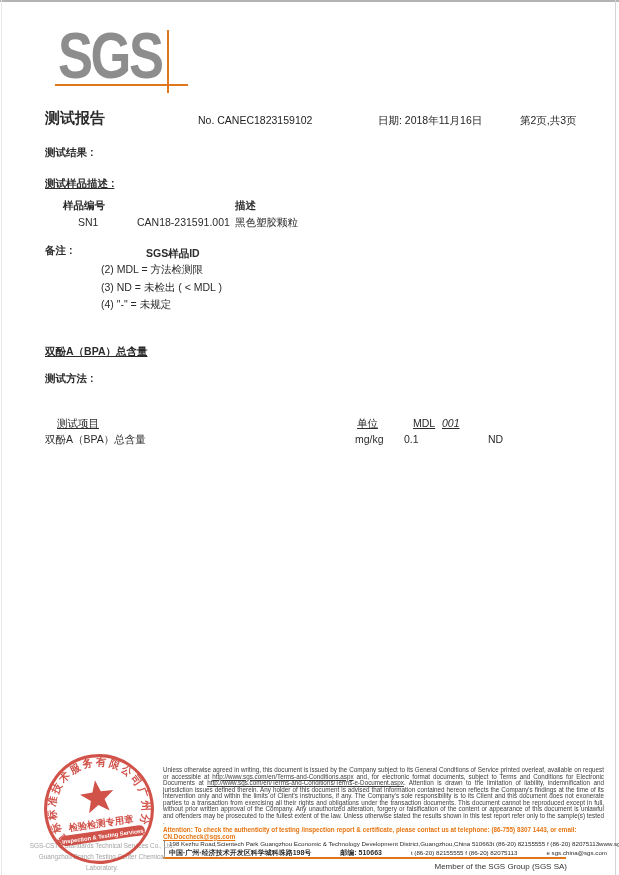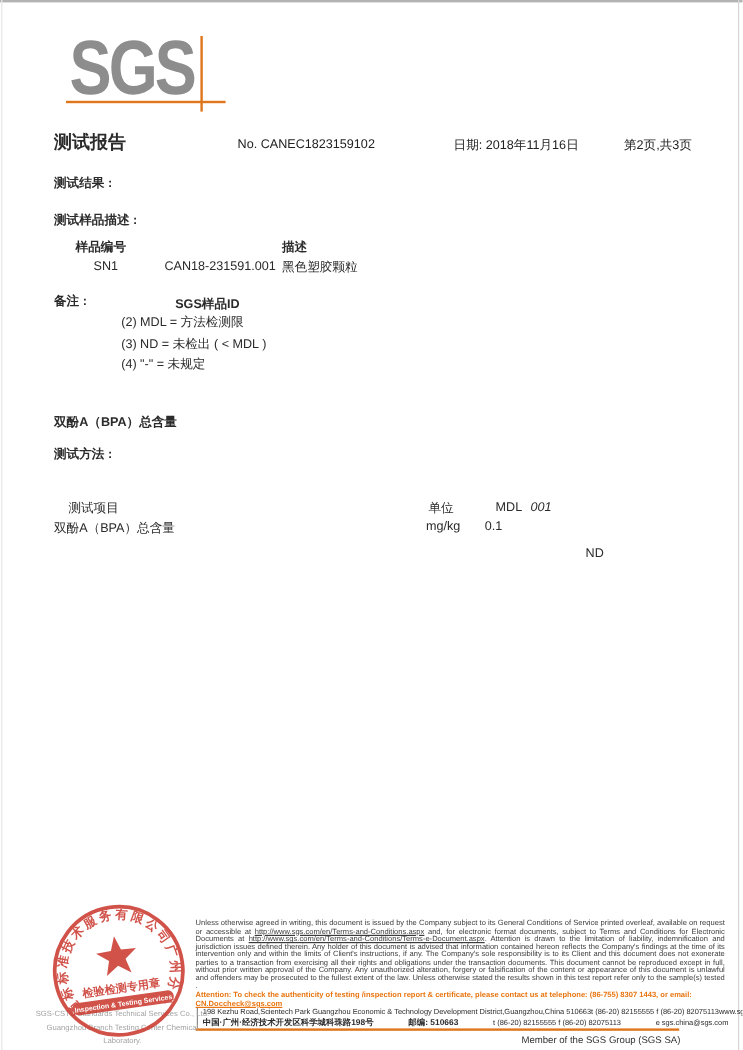--- a/index.html
+++ b/index.html
@@ -23,42 +23,42 @@
   .logo-hline{left:55px;top:84px;width:133px;height:2px;background:#e0761c;}
   .logo-vline{left:167px;top:30px;width:2px;height:63px;background:#e0761c;}
 
   
   .doc-title{left:45px;top:109px;font-size:15px;font-weight:bold;color:#2b2b2b;}
   .report-no{left:198px;top:114px;font-size:10.5px;}
   .report-date{left:378px;top:114px;font-size:10.5px;}
   .page-info{left:520px;top:114px;font-size:10.5px;}
 
   .sec-label{font-size:10.5px;font-weight:bold;color:#2b2b2b;}
-  .u{}
+  .u{text-decoration:underline;}
   .results-label{left:45px;top:146px;}
   .sample-title{left:45px;top:177px;}
 
   .cell{font-size:10.5px;color:#2b2b2b;white-space:nowrap;text-align:center;}
   .th{font-weight:bold;}
   
   .s-h1{left:63px;top:199px;}  .s-h2{left:146px;top:199px;margin-top:48px;}  .s-h3{left:235px;top:199px;}
   .s-c1{left:78px;top:216px;}  .s-c2{left:137px;top:216px;}  .s-c3{left:235px;top:216px;}
 
   .notes-label{left:45px;top:244px;}
   .notes{left:101px;top:261px;font-size:10.5px;line-height:17.5px;color:#2b2b2b;}
 
   .analyte-title{left:45px;top:345px;}
   .method-label{left:45px;top:372px;}
   .method-text{left:122px;top:372px;width:473px;font-size:10.5px;line-height:19px;color:#2b2b2b;}
 
   
   .r-h1{left:57px;top:417px;}  .r-h2{left:357px;top:417px;}
   .r-h3{left:413px;top:417px;} .r-h4{left:442px;top:417px;font-style:italic;}
   .r-c1{left:45px;top:433px;}  .r-c2{left:355px;top:433px;}
-  .r-c3{left:404px;top:433px;} .r-c4{left:441px;top:455px;padding-left:47px;}
+  .r-c3{left:404px;top:433px;} .r-c4{left:441px;top:433px;padding-left:47px;}
 
   
   .disclaimer{left:163px;top:767px;width:441px;font-size:6.3px;line-height:6.5px;
     color:#3c3c3c;text-align:justify;}
   .lnk{text-decoration:underline;}
   .attention{left:163px;top:827px;width:441px;font-size:6.3px;line-height:6.7px;
     color:#e87511;font-weight:bold;}
   .addr-block{left:164px;top:840px;width:438px;border-left:1px solid #8a8a8a;padding-left:4px;}
   .addr-row{display:flex;justify-content:space-between;align-items:baseline;
     white-space:nowrap;font-size:6.2px;color:#2b2b2b;line-height:8.6px;}

